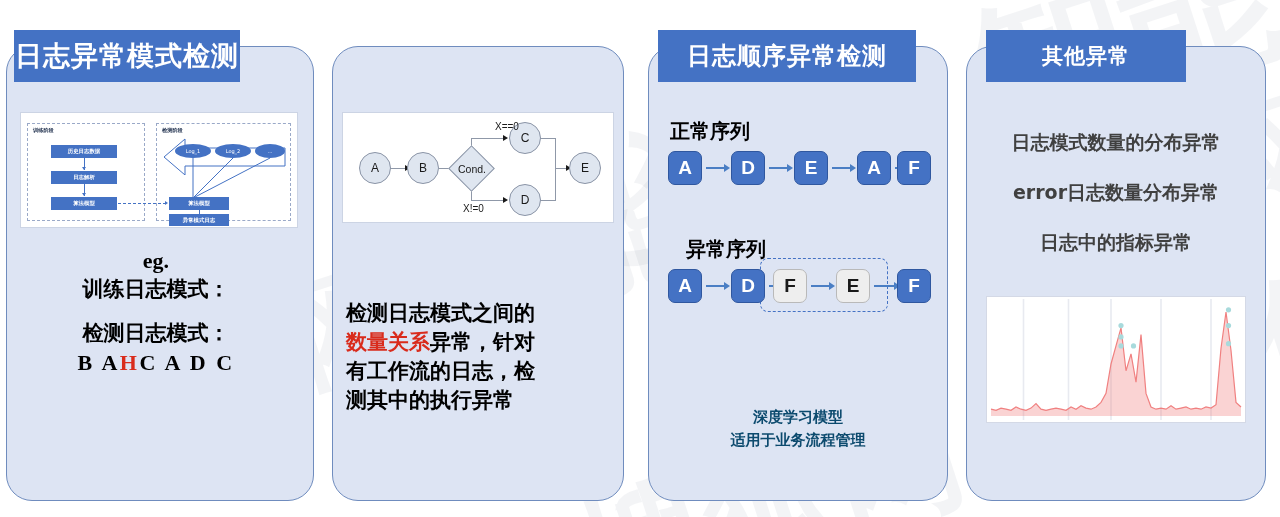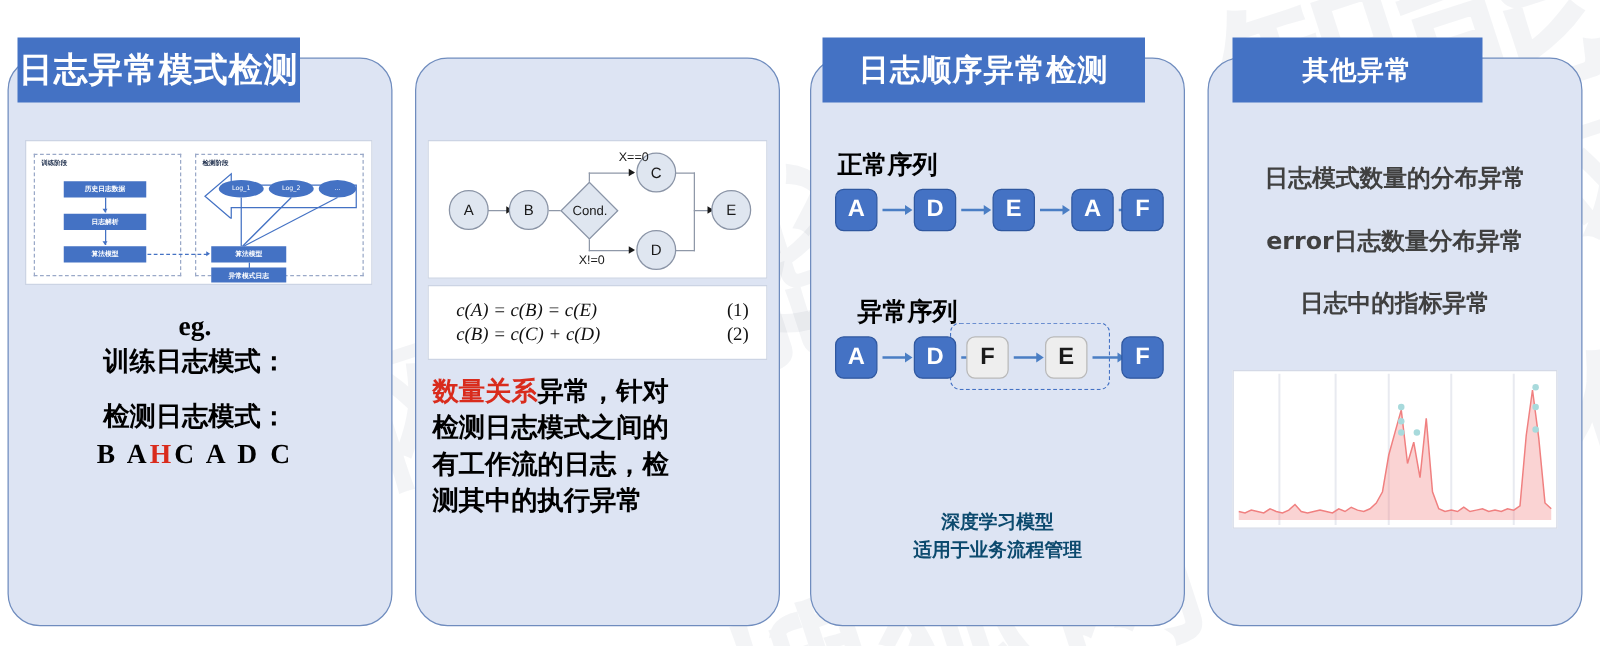--- a/index.html
+++ b/index.html
@@ -291,34 +291,24 @@
       <div class="fdiam-lbl" style="left:105px;top:48px;width:48px;height:16px;">Cond.</div>
 
       <div class="fcirc" style="left:166px;top:9px;width:32px;height:32px;">C</div>
       <div class="fcirc" style="left:166px;top:71px;width:32px;height:32px;">D</div>
       <div class="fcirc" style="left:226px;top:39px;width:32px;height:32px;">E</div>
 
       <div class="cond-lbl" style="left:117px;top:8px;margin-left:35px;">X==0</div>
       <div class="cond-lbl" style="left:120px;top:90px;">X!=0</div>
     </div>
 
-    <div class="eq-card">
-      <div class="eq-row" style="top:12px;">
-        <span>c(A) = c(B) = c(E)</span>
-        <span class="eq-num">(1)</span>
-      </div>
-      <div class="eq-row" style="top:31px;">
-        <span>c(B) = c(C) + c(D)</span>
-        <span class="eq-num">(2)</span>
-      </div>
-    </div>
 
     <div class="p2body">
+      <div>检测日志模式之间的</div>
       <div><span class="red">数量关系</span><span>异常，针对</span></div>
-      <div>检测日志模式之间的</div>
       <div>有工作流的日志，检</div>
       <div>测其中的执行异常</div>
     </div>
   </div>
 
   <div class="panel" id="p3"></div>
   <div class="panel-head" id="h3">日志顺序异常检测</div>
 
   <div style="position:absolute;left:648px;top:46px;width:300px;height:455px;">
 

